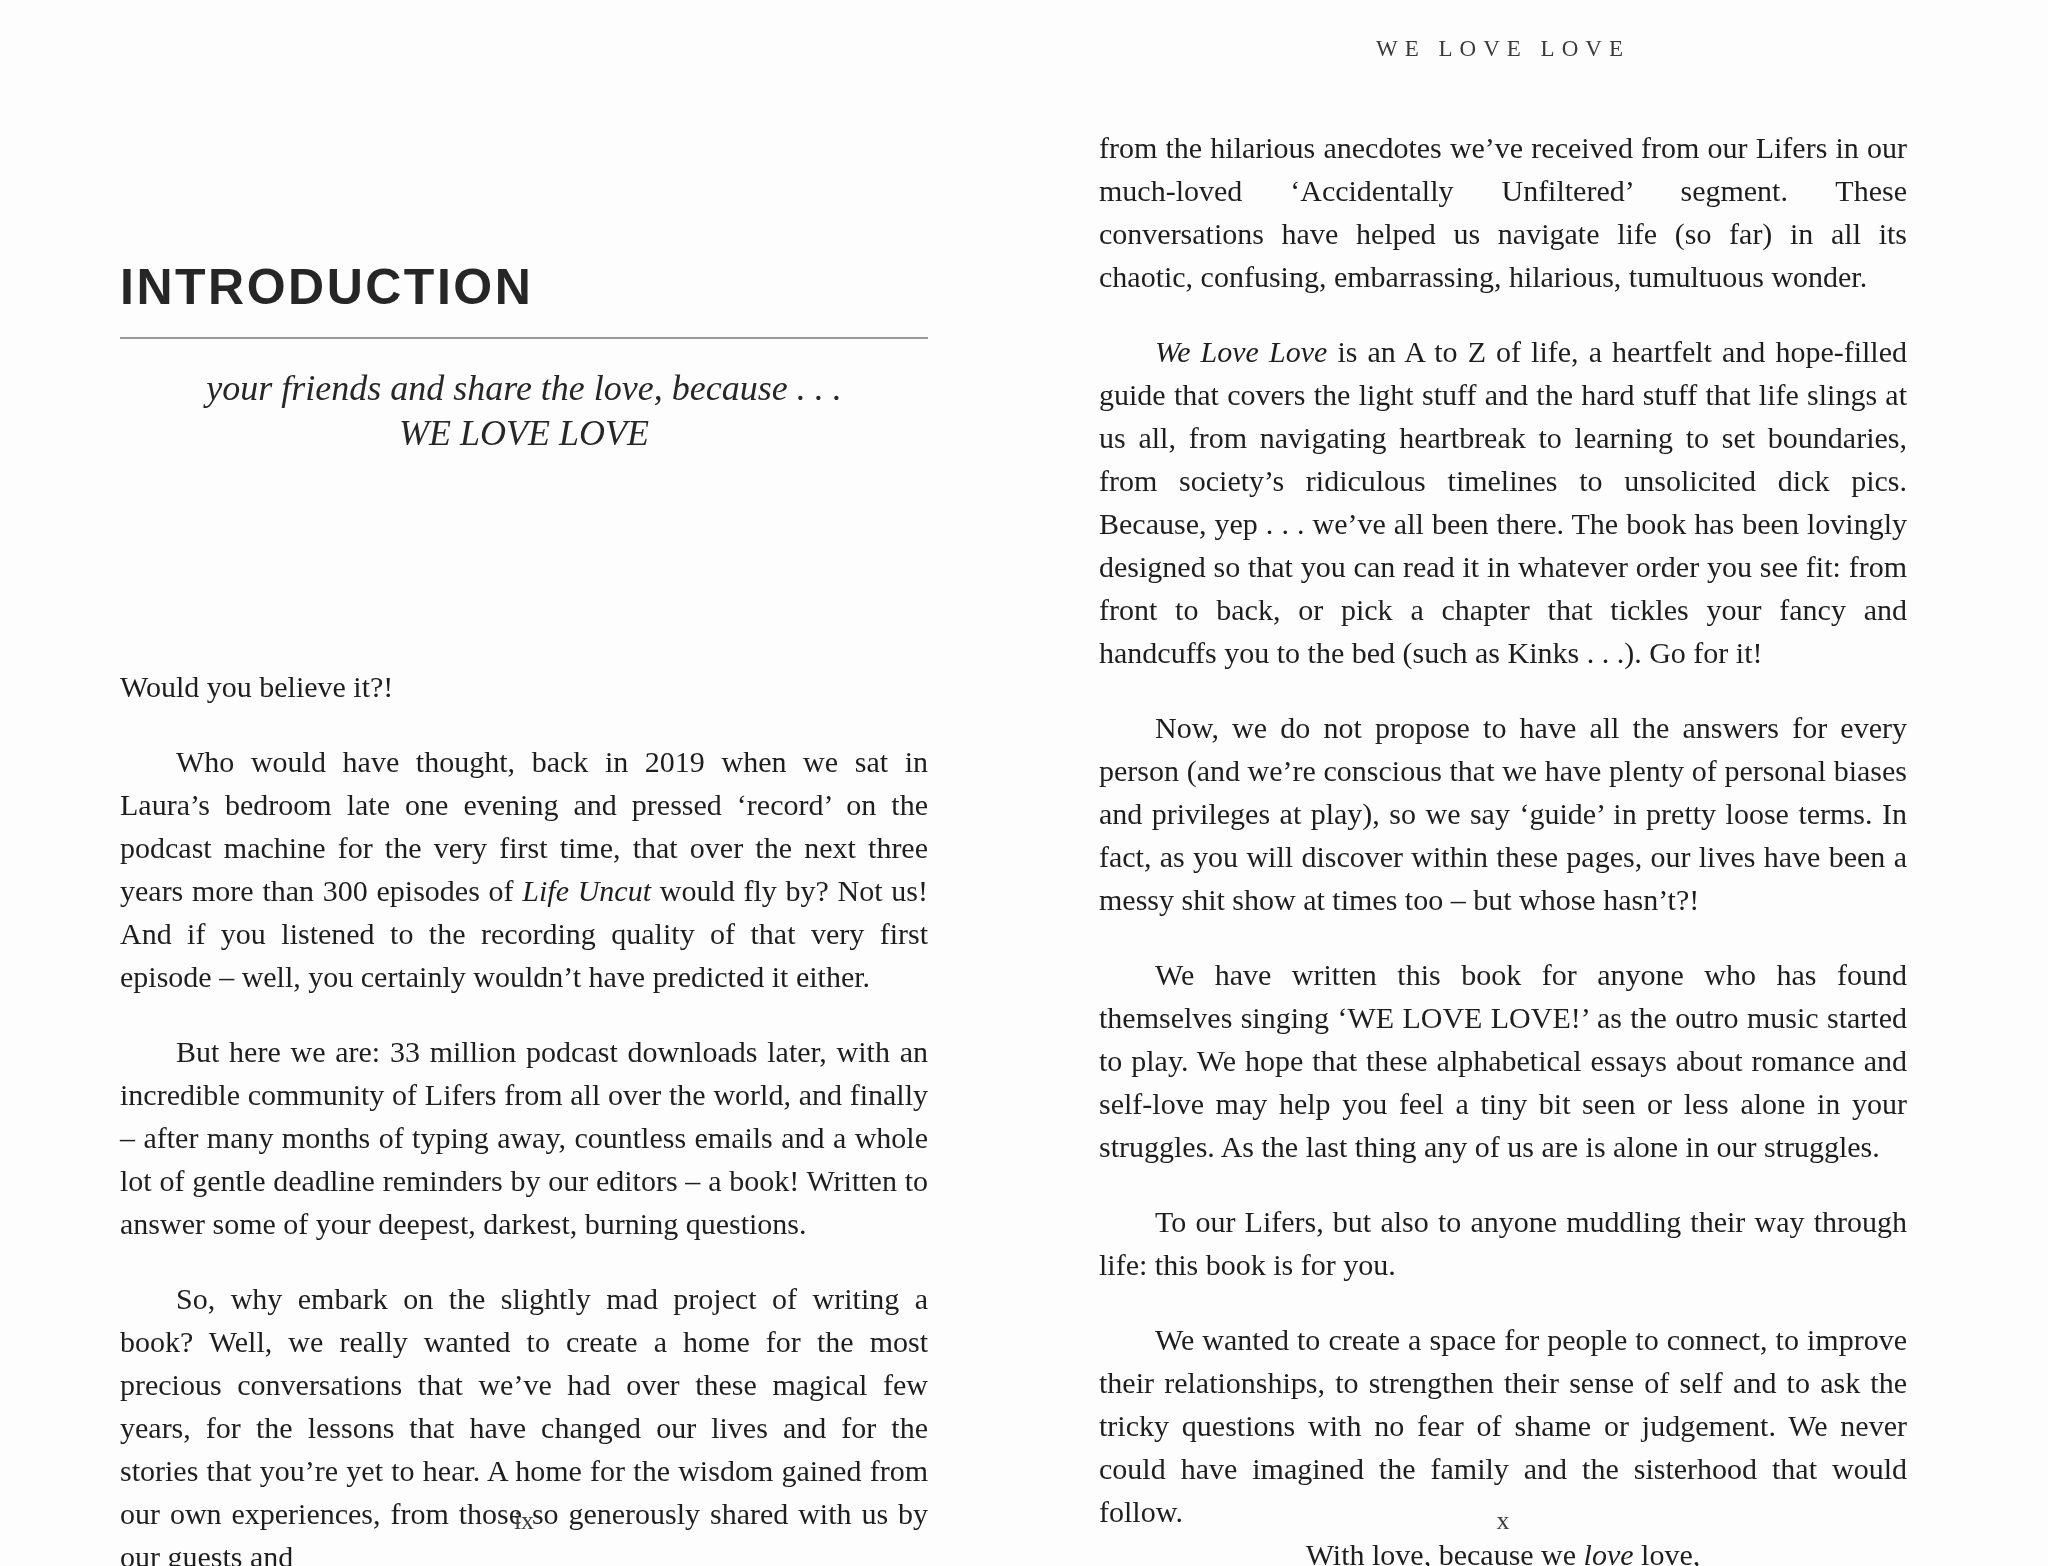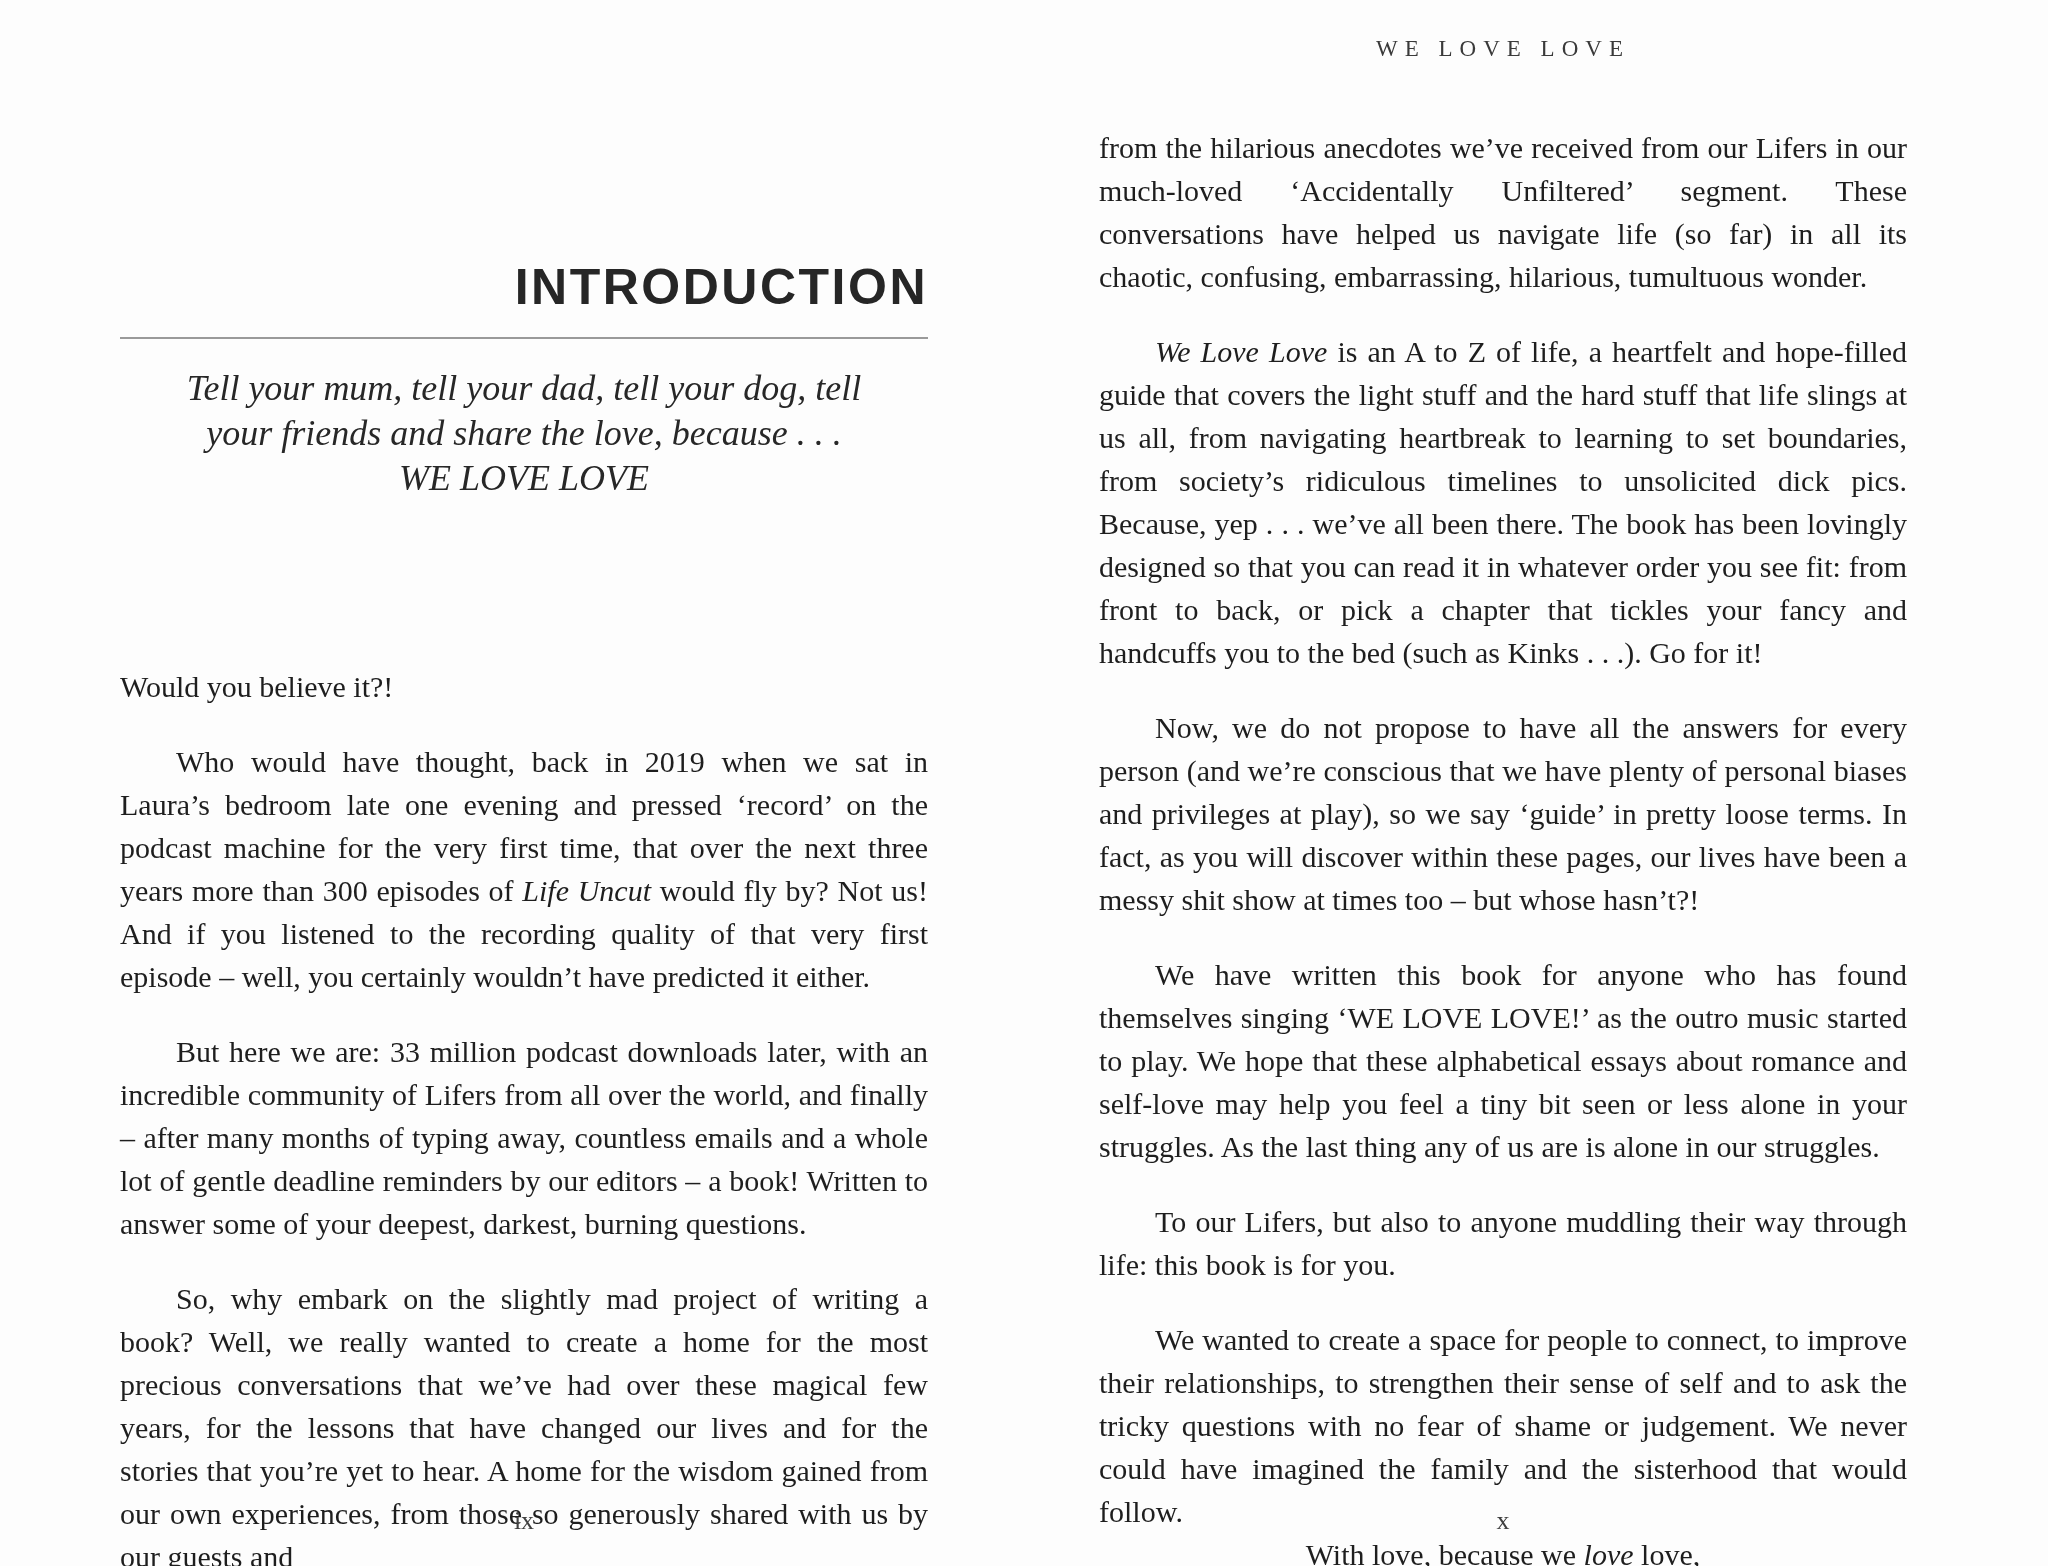--- a/index.html
+++ b/index.html
@@ -21,21 +21,21 @@
   }
   .page.left  { left: 120px;  width: 808px; }
   .page.right { left: 1099px; width: 808px; }
 
   .chapter-title {
     position: absolute;
     top: 258px;
     left: 0;
     width: 100%;
     margin: 0;
-    text-align: right;
+    text-align: left;
     font-family: "Liberation Sans", sans-serif;
     font-weight: 700;
     font-size: 50px;
     letter-spacing: 2.5px;
     color: #262626;
   }
   .title-rule {
     position: absolute;
     top: 337px;
     left: 0;
@@ -96,21 +96,20 @@
 </style>
 </head>
 <body>
 
 <div class="spread">
 
   <section class="page left">
     <h1 class="chapter-title">INTRODUCTION</h1>
     <div class="title-rule"></div>
     <div class="epigraph">
-        <div>Tell your mum, tell your dad, tell your dog, tell</div>
         <div>your friends and share the love, because . . .</div>
         <div>WE LOVE LOVE</div>
       </div>
     <div class="body-text">
         <p><span>Would you believe it?!</span></p>
         <p class="indent"><span>Who would have thought, back in 2019 when we sat in Laura’s bedroom late one evening and pressed ‘record’ on the podcast machine for the very first time, that over the next three years more than 300 episodes of </span><em>Life Uncut</em><span> would fly by? Not us! And if you listened to the recording quality of that very first episode – well, you certainly wouldn’t have predicted it either.</span></p>
         <p class="indent"><span>But here we are: 33 million podcast downloads later, with an incredible community of Lifers from all over the world, and finally – after many months of typing away, countless emails and a whole lot of gentle deadline reminders by our editors – a book! Written to answer some of your deepest, darkest, burning questions.</span></p>
         <p class="indent"><span>So, why embark on the slightly mad project of writing a book? Well, we really wanted to create a home for the most precious conversations that we’ve had over these magical few years, for the lessons that have changed our lives and for the stories that you’re yet to hear. A home for the wisdom gained from our own experiences, from those so generously shared with us by our guests and</span></p>
       </div>
     <div class="folio">ix</div>

